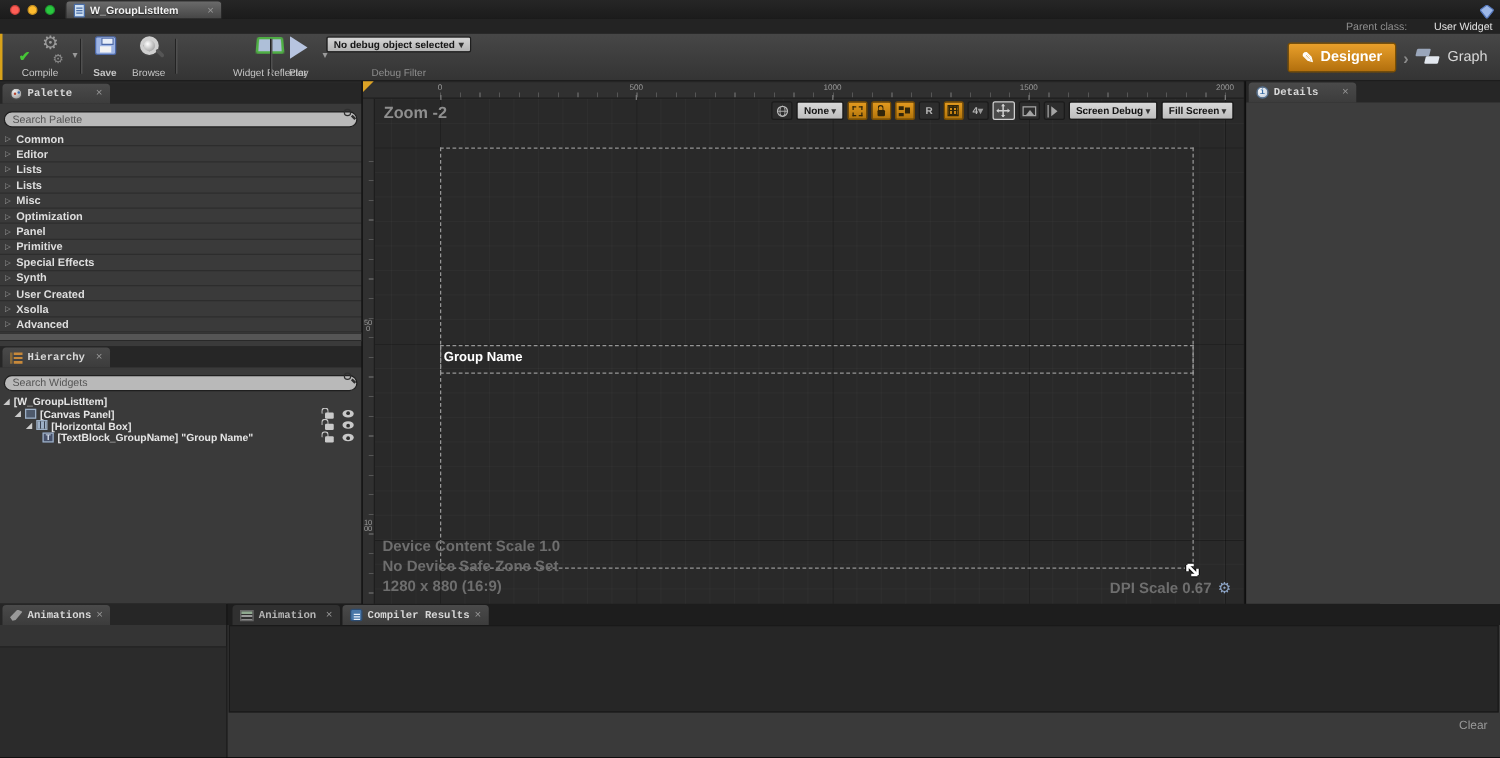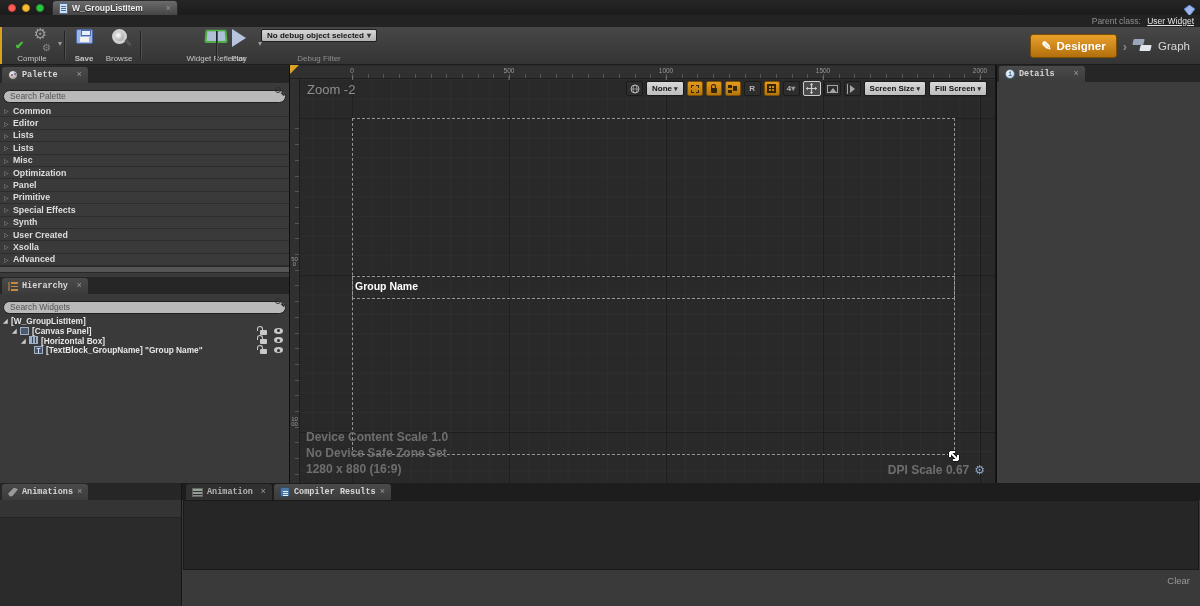--- a/index.html
+++ b/index.html
@@ -15,21 +15,21 @@
   .tl.grn{background:#2ac840;border:1px solid #1f9a30;}
   .doc-tab{position:absolute;left:52px;top:0;width:126px;height:15px;background:linear-gradient(#6b6b6b,#454545);border-radius:4px 4px 0 0;display:flex;align-items:center;gap:4px;padding:0 6px;border:1px solid #2a2a2a;border-bottom:none;}
   .doc-tab .lbl{font-size:8.5px;font-weight:bold;color:#f2f2f2;text-shadow:0 1px 1px rgba(0,0,0,.7);white-space:nowrap;overflow:hidden;}
   .docicon{width:9px;height:11px;background:#cfe0f2;border:1px solid #4a6ea8;border-radius:1px;position:relative;flex:none;}
   .docicon::after{content:"";position:absolute;left:1px;top:2px;width:5px;height:1px;background:#4a6ea8;box-shadow:0 2px 0 #4a6ea8,0 4px 0 #4a6ea8;}
   .x{color:#9a9a9a;font-size:9px;line-height:9px;margin-left:auto;}
   .x::before{content:"×";}
   .gem{position:absolute;right:5px;top:2px;}
   
   .subrow{position:absolute;left:0;top:15px;right:0;height:12px;background:#232323;font-size:8.5px;color:#8f8f8f;text-align:right;padding:1px 6px 0 0;}
-  .subrow .val{color:#e4e4e4;text-decoration:underline;margin-left:4px;}
+  .subrow .val{color:#e4e4e4;margin-left:19px;}
 
   
   .toolbar{position:absolute;left:0;top:27px;right:0;height:38px;background:linear-gradient(#474747,#343434);border-bottom:1px solid #1d1d1d;}
   .accent{position:absolute;left:0;top:0;width:2px;height:100%;background:#d8a21a;}
   .tool{position:absolute;top:2px;height:34px;display:flex;flex-direction:column;align-items:center;justify-content:space-between;}
   .tool .tlabel{font-size:8px;color:#c6c6c6;white-space:nowrap;}
   .sep{position:absolute;top:4px;width:2px;height:28px;background:linear-gradient(90deg,#232323 1px,#4f4f4f 1px);}
   .caret{font-size:8px;color:#9a9a9a;}
   .caret::before{content:"▾";}
   .gearstack{position:relative;width:30px;height:20px;}
@@ -92,21 +92,21 @@
 
   
   .centercol{position:absolute;left:290px;top:65px;width:705px;height:418px;background:#2a2a2a;}
   .corner{position:absolute;left:0;top:0;width:0;height:0;border-top:9px solid #dca326;border-right:9px solid transparent;z-index:6;}
   .ruler-top{position:absolute;left:0;top:1px;right:0;height:13px;background:#303030;border-bottom:1px solid #1e1e1e;background-image:repeating-linear-gradient(90deg,#565656 0 1px,transparent 1px 15.7px);background-size:100% 4px;background-position:62px 100%;background-repeat:no-repeat;z-index:2;}
   .rtick{position:absolute;top:1px;transform:translateX(-50%);font-size:6.5px;color:#9a9a9a;}
   .rtick::after{content:"";position:absolute;left:50%;top:9px;width:1px;height:4px;background:#7a7a7a;}
   .ruler-left{position:absolute;left:0;top:14px;width:10px;bottom:0;background:#303030;border-right:1px solid #1e1e1e;background-image:repeating-linear-gradient(0deg,#565656 0 1px,transparent 1px 15.7px);background-size:4px 100%;background-position:100% 39px;background-repeat:no-repeat;z-index:2;}
   .vlabel{position:absolute;left:1px;width:7px;font-size:6px;line-height:5px;color:#9a9a9a;word-break:break-all;text-align:center;}
   .canvas{position:absolute;left:10px;top:14px;right:0;bottom:0;background-color:#292929;background-image:linear-gradient(to right,rgba(0,0,0,.30) 1px,transparent 1px),linear-gradient(to bottom,rgba(0,0,0,.30) 1px,transparent 1px),linear-gradient(to right,rgba(255,255,255,.025) 1px,transparent 1px),linear-gradient(to bottom,rgba(255,255,255,.025) 1px,transparent 1px);background-size:157px 157px,157px 157px,19.6px 19.6px,19.6px 19.6px;background-position:52px 39px;overflow:hidden;}
-  .zoomlbl{position:absolute;left:7px;top:3px;font-size:13px;font-weight:normal;color:#8f8f8f;}
+  .zoomlbl{position:absolute;left:7px;top:3px;font-size:13px;font-weight:bold;color:#8f8f8f;}
   .sel-outer{position:absolute;left:52px;top:39px;width:603px;height:337px;border:1px dashed #969696;}
   .sel-band{position:absolute;left:52px;top:197px;width:603px;height:23px;border:1px dashed #969696;}
   .gname{position:absolute;left:55px;top:201px;font-size:10.5px;font-weight:bold;color:#fff;}
   .ovl-info{position:absolute;left:6px;bottom:6px;font-size:12px;font-weight:bold;color:#6e6e6e;line-height:16px;}
   .ovl-dpi{position:absolute;right:10px;bottom:6px;font-size:12px;font-weight:bold;color:#6e6e6e;display:flex;align-items:center;gap:5px;}
   .ovl-dpi .gear{font-size:12px;color:#8ea6c8;font-weight:normal;}
   .cursor-arrow{position:absolute;left:645px;top:368px;z-index:5;}
   
   .ctb{position:absolute;top:2px;right:8px;display:flex;align-items:center;gap:3px;height:15px;z-index:4;}
   .cbtn{height:15px;display:flex;align-items:center;justify-content:center;border-radius:2px;flex:none;}
@@ -415,21 +415,21 @@
               <path d="M5.5 0 l1.7 2h-3.4zM5.5 11 l-1.7-2h3.4zM0 5.5 l2-1.7v3.4zM11 5.5 l-2 1.7v-3.4z" fill="#cfcfcf"></path>
             </svg>
         </div>
         <div class="cbtn dark">
             <span class="i-img"></span>
           </div>
         <div class="cbtn dark">
             <span class="i-flip"></span>
           </div>
         <div class="cbtn light">
-          <span>Screen Size</span>
+          <span>Screen Debug</span>
             <span class="caret"></span>
         </div>
         <div class="cbtn light">
           <span>Fill Screen</span>
             <span class="caret"></span>
         </div>
       </div>
 
       <div class="sel-outer"></div>
       <div class="sel-band"></div>

